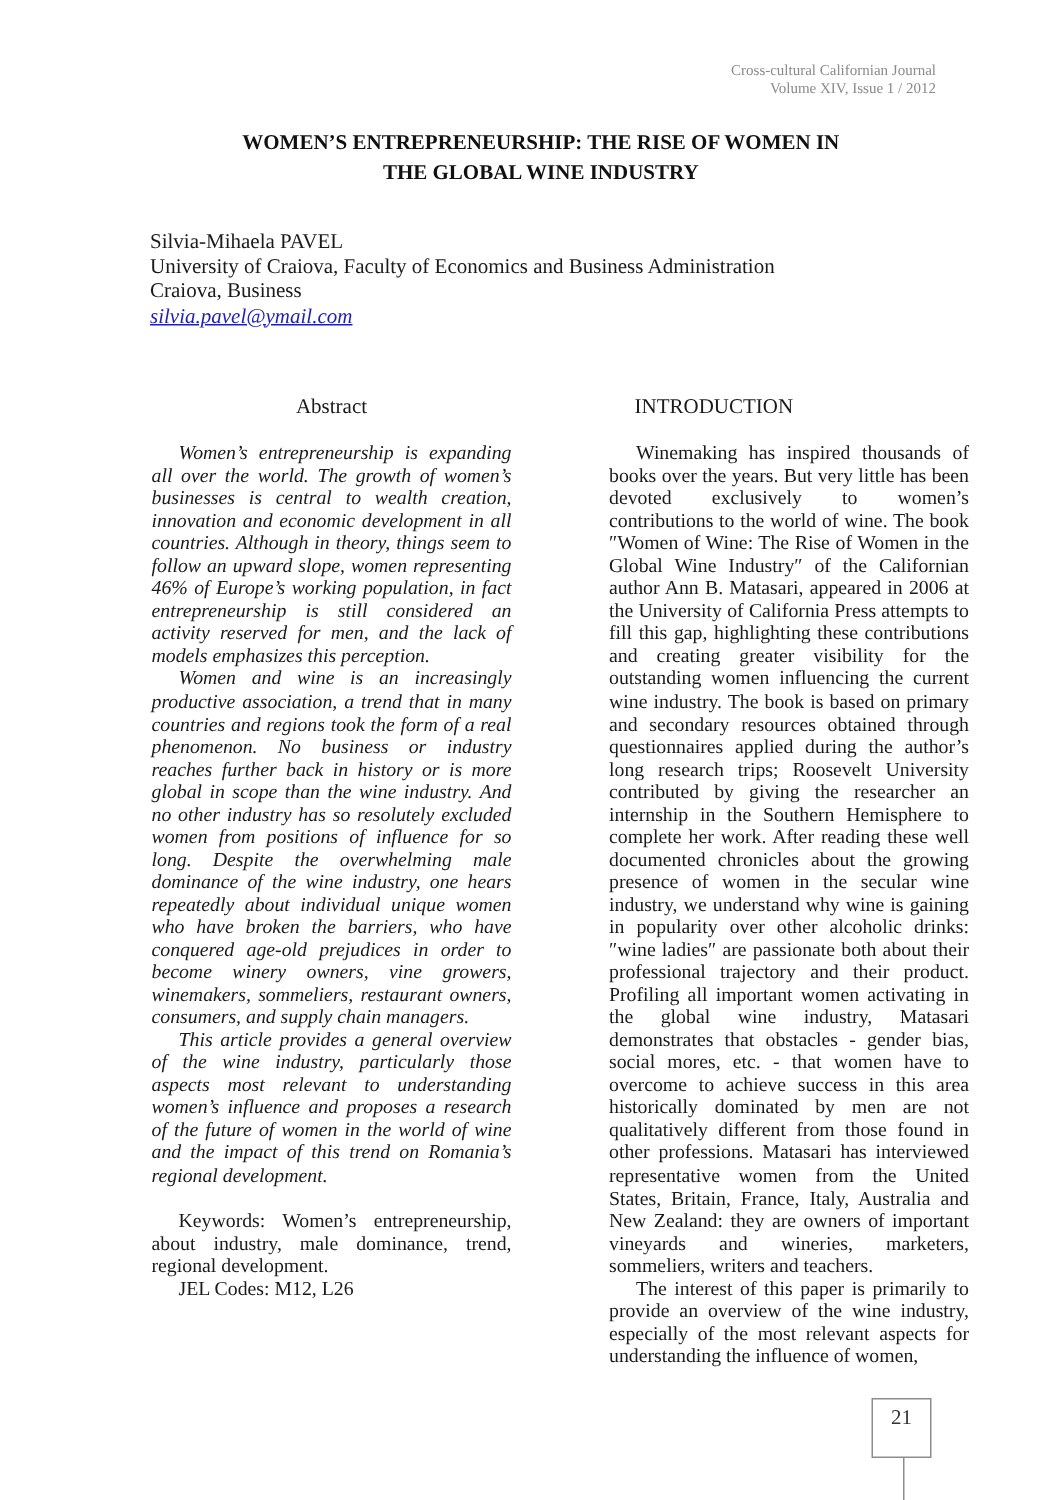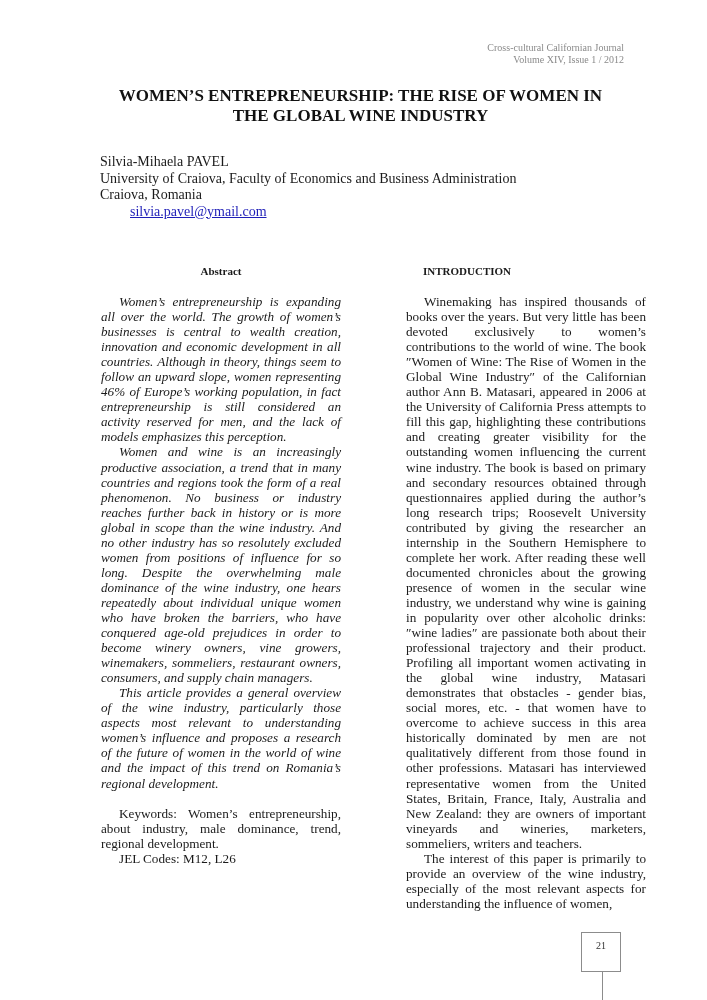--- a/index.html
+++ b/index.html
@@ -24,58 +24,58 @@
       line-height: 12px;
       color: #8a8a8a;
     }
     .title {
       position: absolute;
       left: 100px;
       width: 521px;
       top: 86px;
       text-align: center;
       font-weight: bold;
-      font-size: 17px;
+      font-size: 14px;
       line-height: 20px;
       color: #111;
     }
     .author-block {
       position: absolute;
       left: 100px;
       width: 521px;
       top: 154px;
       text-align: left;
       font-size: 14px;
       line-height: 16.5px;
       color: #1a1a1a;
     }
     .author-block a {
       color: #1f1fb8;
+      font-style: italic;
       text-decoration: underline;
-      margin-left: 30px;
     }
     .col {
       position: absolute;
       top: 263px;
       font-size: 13.2px;
       line-height: 15.05px;
       text-align: justify;
     }
     .col-left {
       left: 101px;
       width: 240px;
     }
     .col-right {
       left: 383px;
       width: 240px;
       margin-left: 23px;
     }
     .section-heading {
-      font-weight: bold;
-      font-size: 11px;
+      font-weight: normal;
+      font-size: 14px;
       line-height: 17px;
       margin: 0 0 14px 0;
     }
     .col-left .section-heading {
       text-align: center;
     }
     .col-right .section-heading {
       text-align: left;
       padding-left: 17px;
     }
@@ -92,21 +92,21 @@
     .kw-label {
       font-weight: normal;
     }
     .page-box {
       position: absolute;
       left: 581px;
       top: 932px;
       width: 40px;
       height: 40px;
       border: 1px solid #8c8c8c;
-      font-size: 10px;
+      font-size: 14px;
       text-align: center;
       line-height: 10px;
       padding-top: 8px;
       box-sizing: border-box;
       color: #333;
     }
     .page-line {
       position: absolute;
       left: 602px;
       top: 972px;
@@ -124,21 +124,21 @@
 </div>
 
 <div class="title">
   <div>WOMEN’S ENTREPRENEURSHIP: THE RISE OF WOMEN IN</div>
   <div>THE GLOBAL WINE INDUSTRY</div>
 </div>
 
 <div class="author-block">
   <div>Silvia-Mihaela PAVEL</div>
   <div>University of Craiova, Faculty of Economics and Business Administration</div>
-  <div>Craiova, Romania</div>
+  <div>Craiova, Business</div>
   <div><a>silvia.pavel@ymail.com</a></div>
 </div>
 
 <div class="col col-left abstract">
   <div class="section-heading">Abstract</div>
   <p>Women’s entrepreneurship is expanding all over the world. The growth of women’s businesses is central to wealth creation, innovation and economic development in all countries. Although in theory, things seem to follow an upward slope, women representing 46% of Europe’s working population, in fact entrepreneurship is still considered an activity reserved for men, and the lack of models emphasizes this perception.</p>
   <p>Women and wine is an increasingly productive association, a trend that in many countries and regions took the form of a real phenomenon. No business or industry reaches further back in history or is more global in scope than the wine industry. And no other industry has so resolutely excluded women from positions of influence for so long. Despite the overwhelming male dominance of the wine industry, one hears repeatedly about individual unique women who have broken the barriers, who have conquered age-old prejudices in order to become winery owners, vine growers, winemakers, sommeliers, restaurant owners, consumers, and supply chain managers.</p>
   <p>This article provides a general overview of the wine industry, particularly those aspects most relevant to understanding women’s influence and proposes a research of the future of women in the world of wine and the impact of this trend on Romania’s regional development.</p>
   <div class="spacer"></div>
   <div style="font-style: normal; text-indent: 18px;"><span class="kw-label">Keywords:</span><span> Women’s entrepreneurship, about industry, male dominance, trend, regional development.</span></div>

